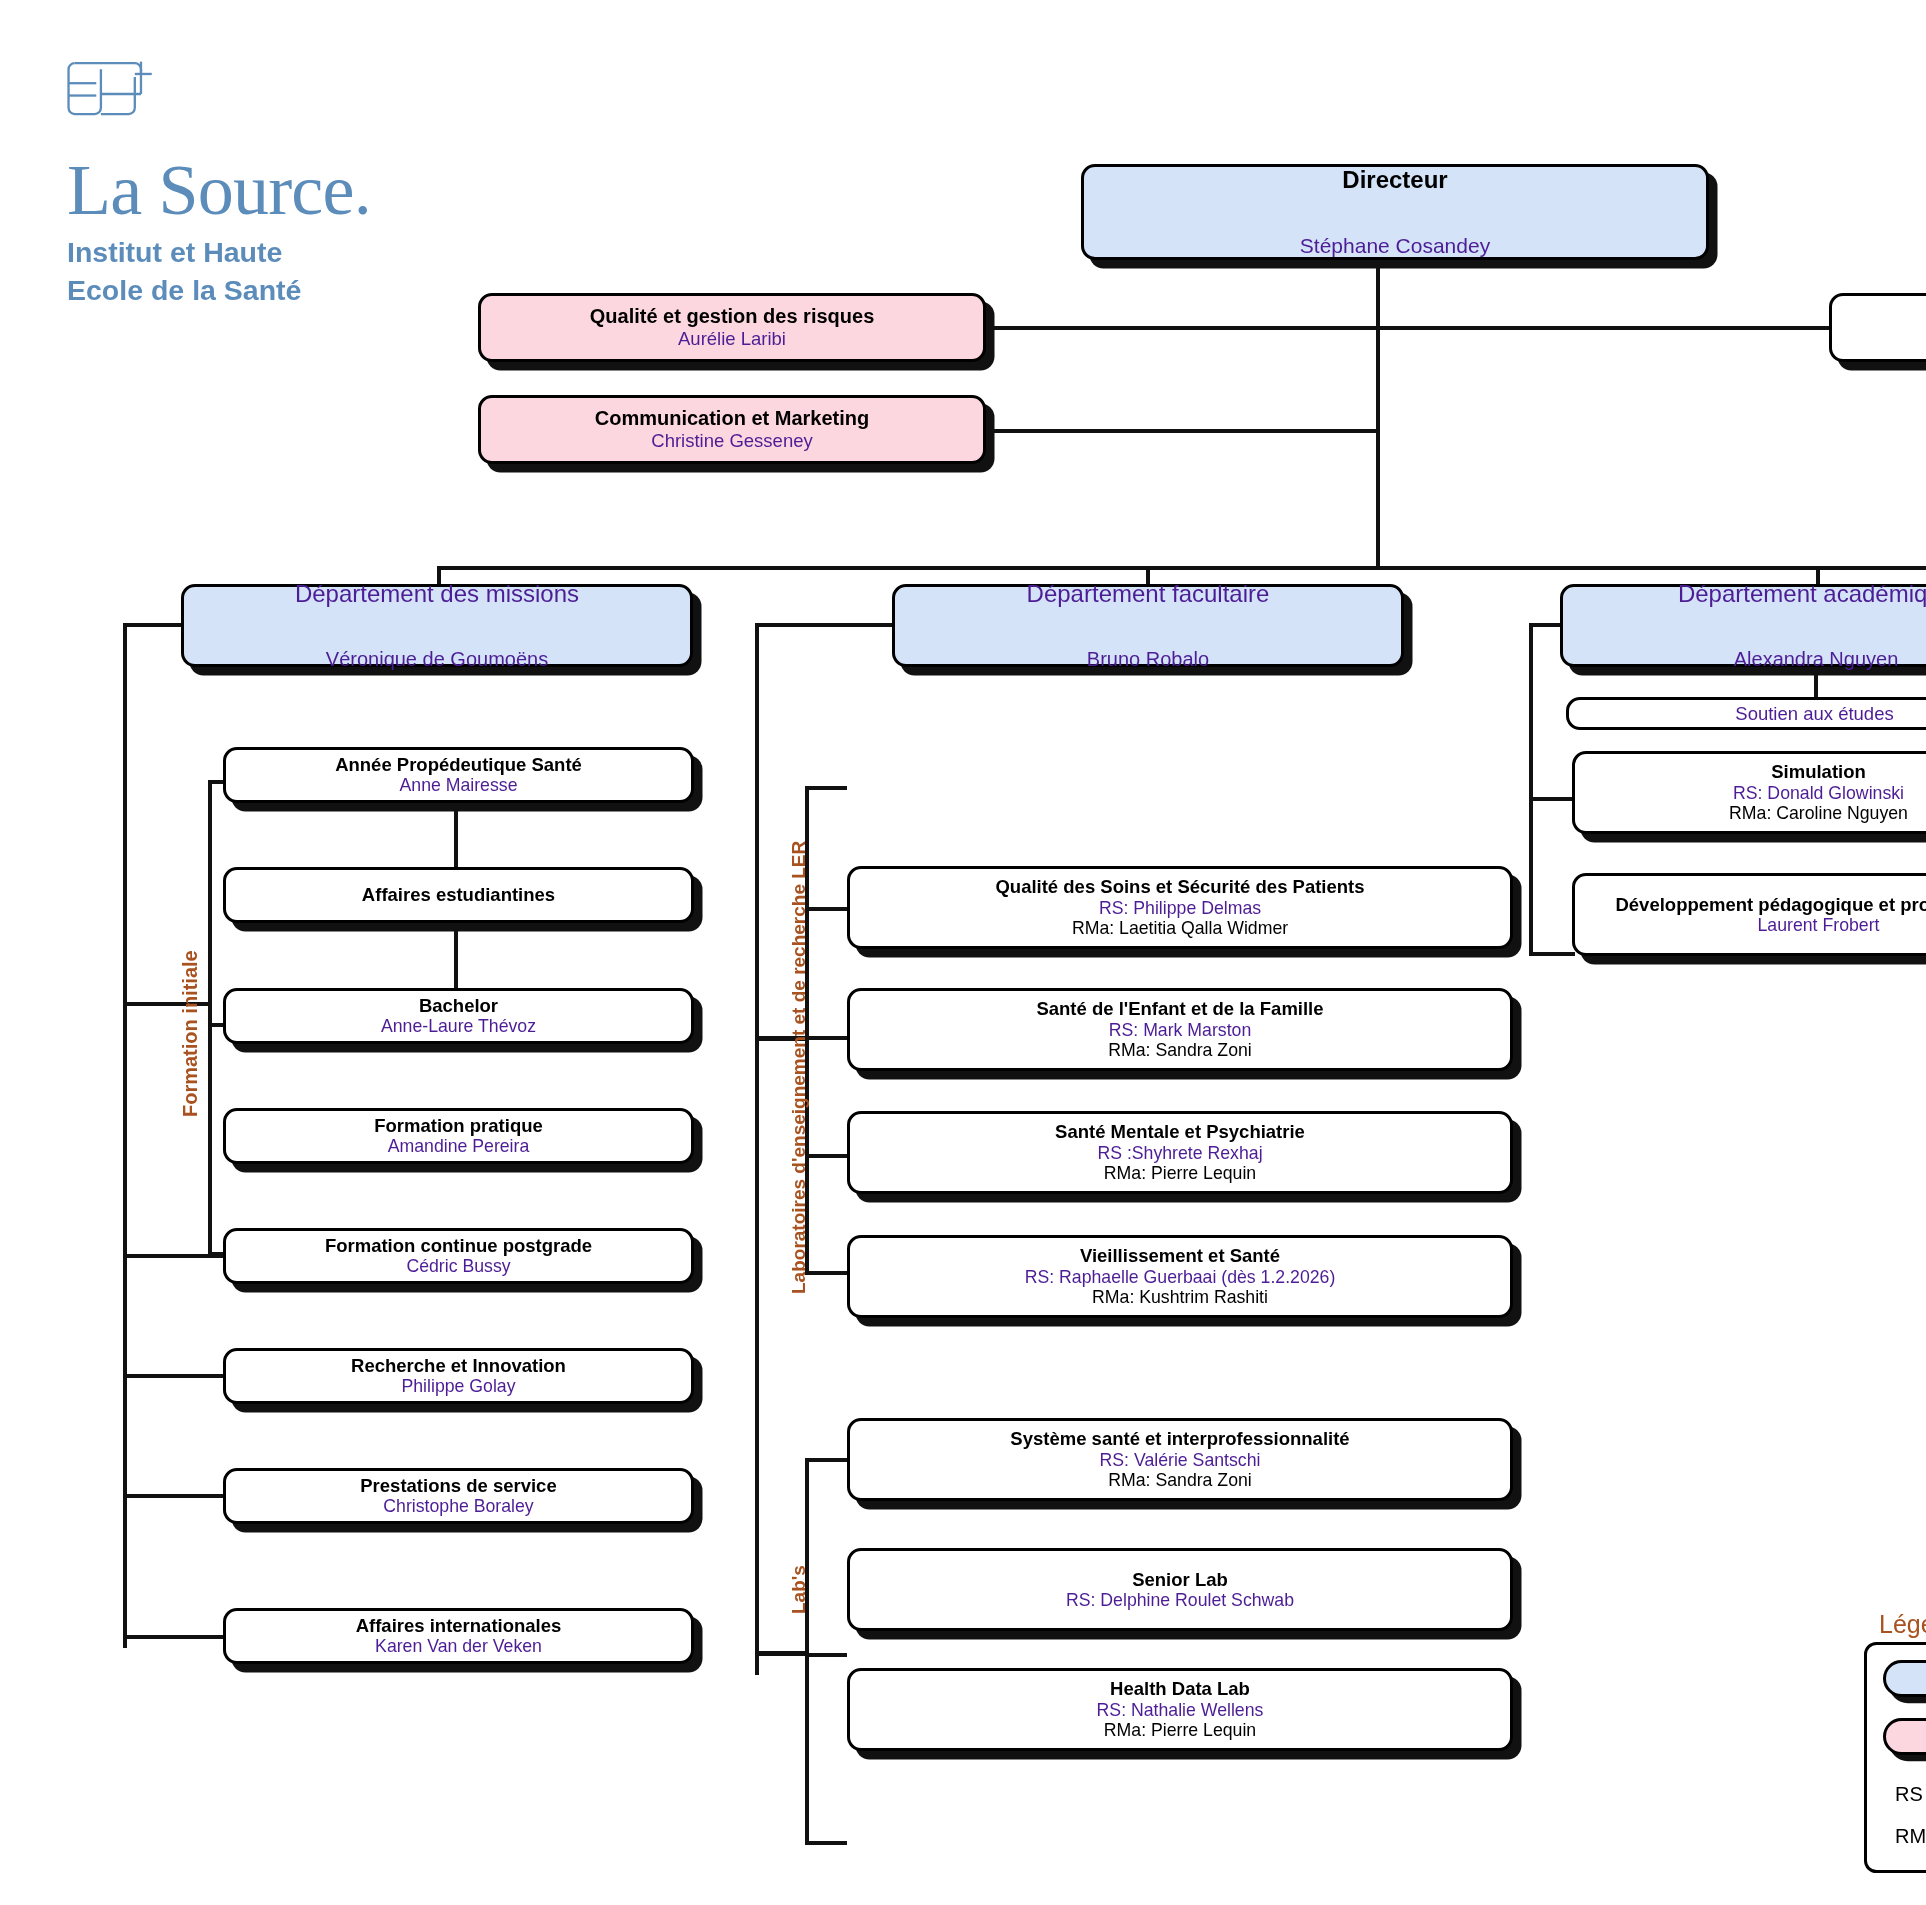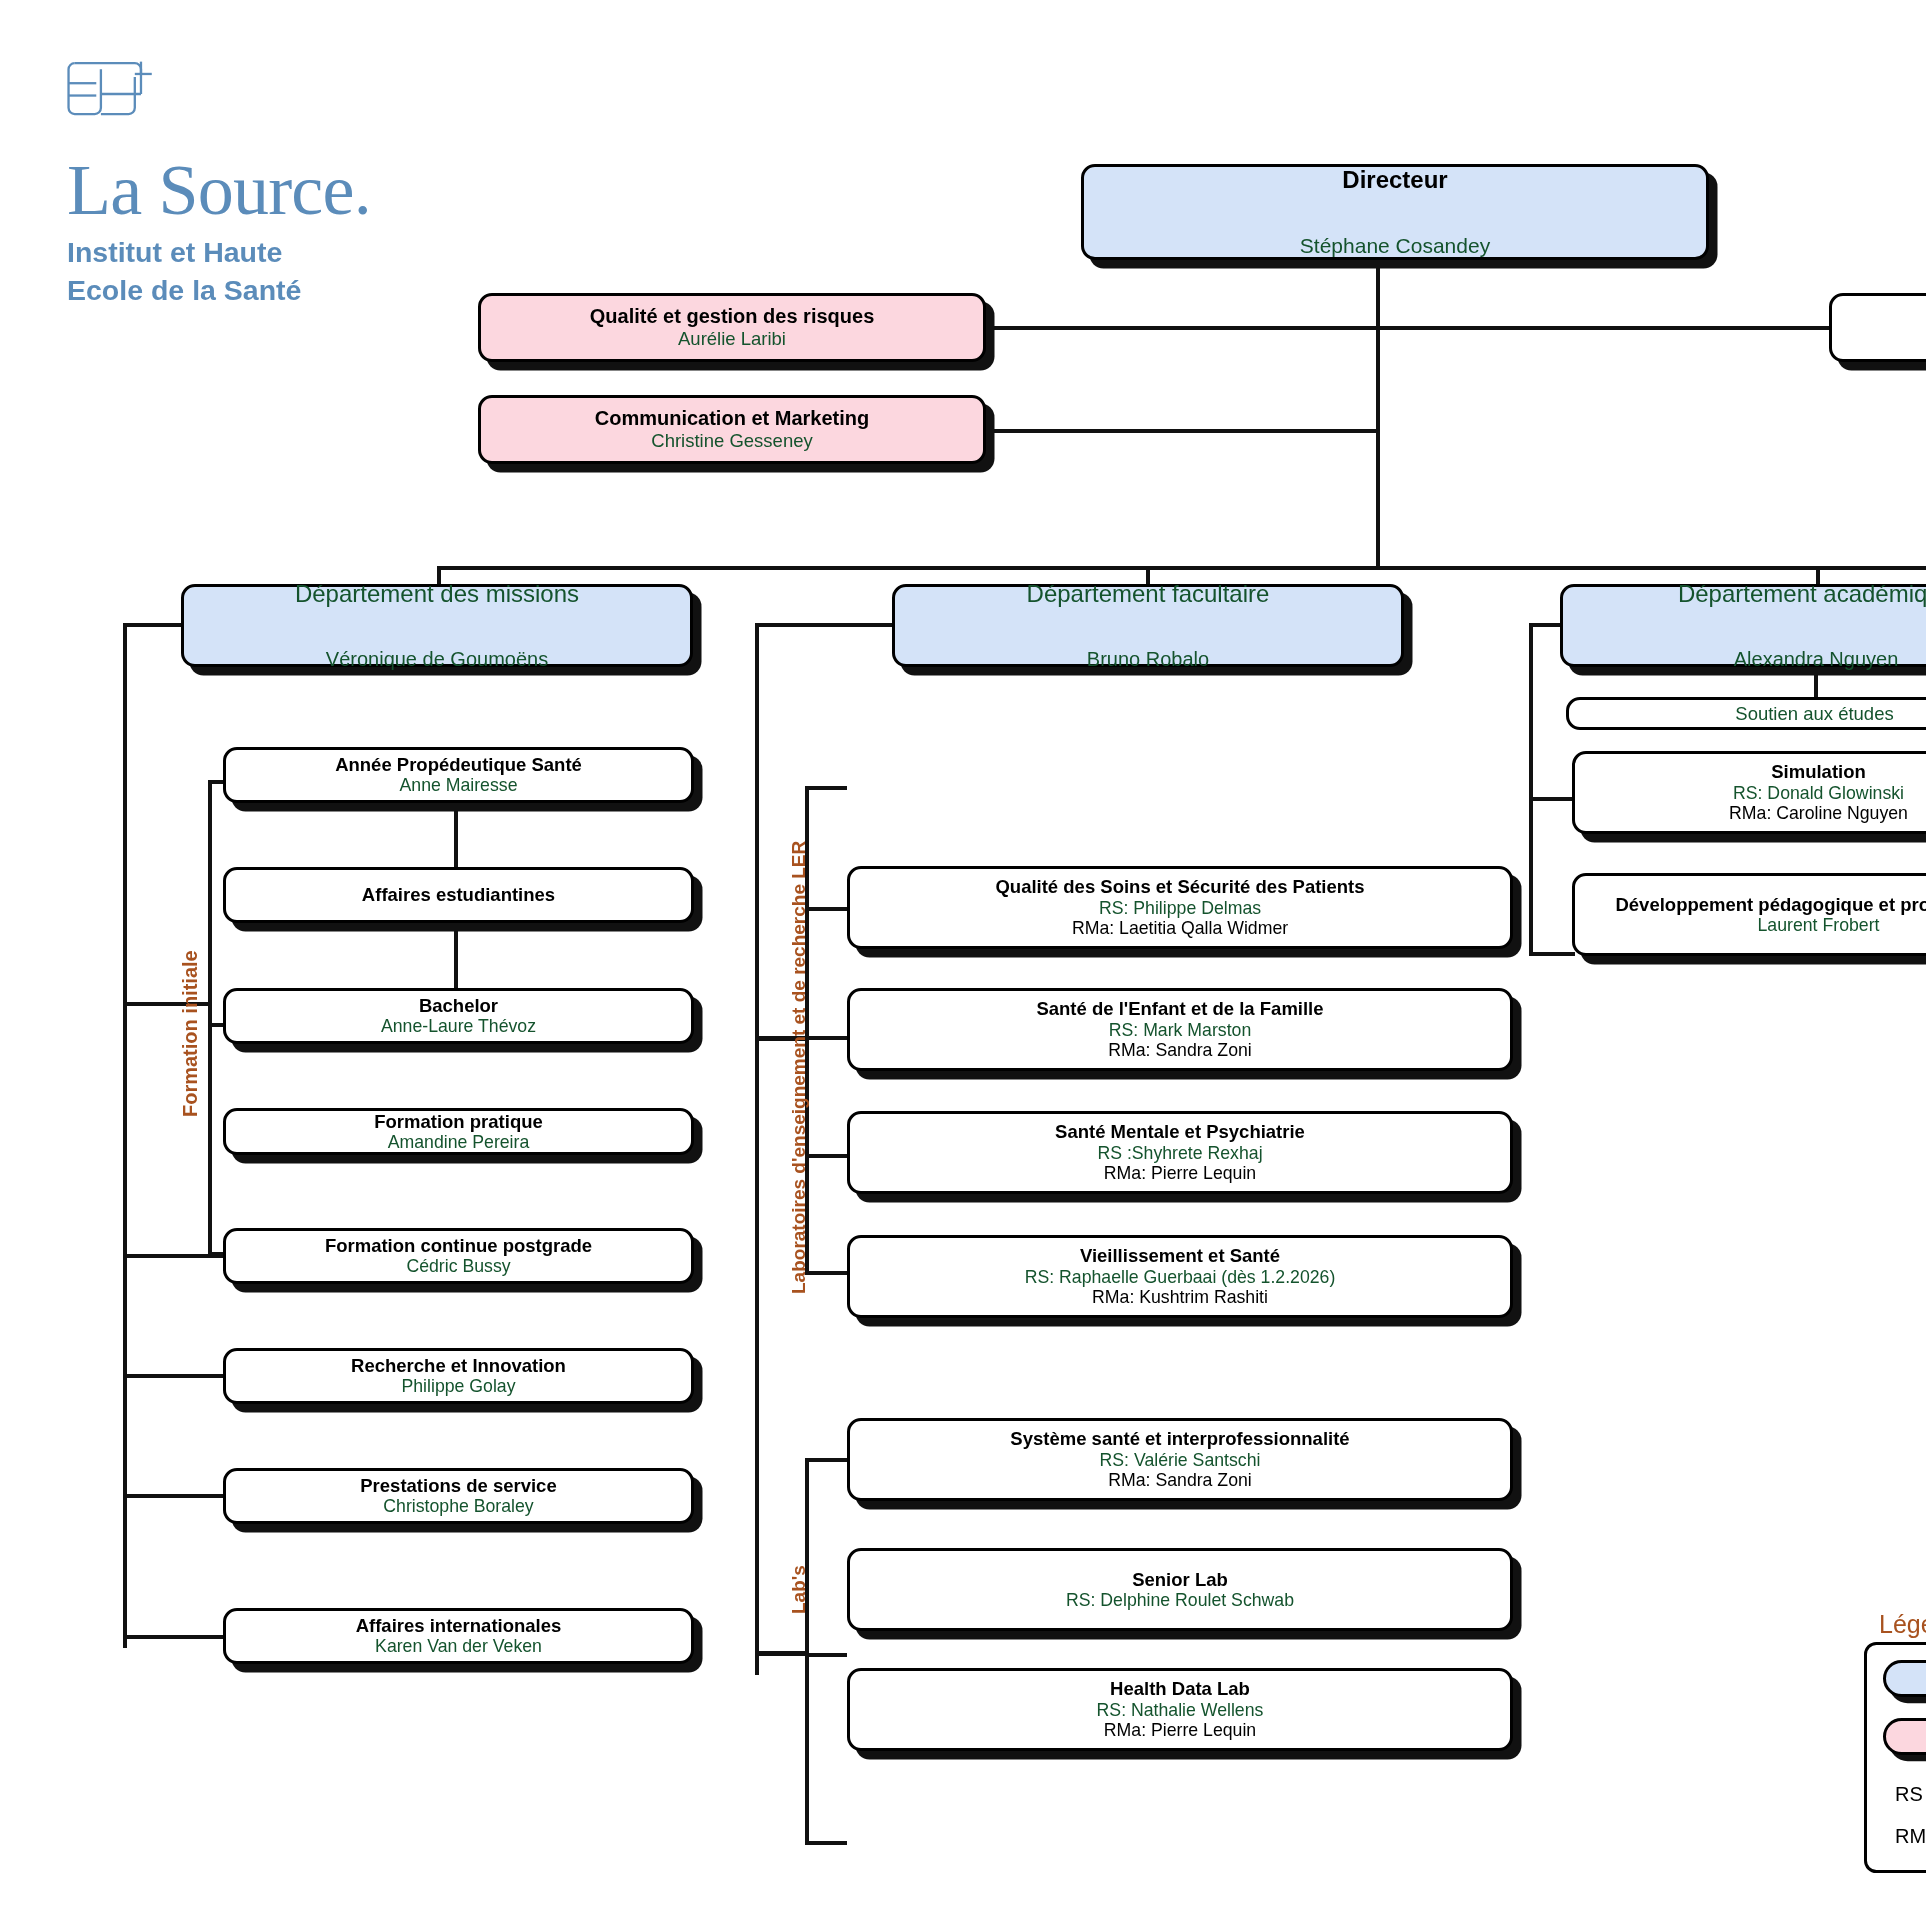--- a/index.html
+++ b/index.html
@@ -21,21 +21,21 @@
     display:flex;
     flex-direction:column;
     align-items:center;
     justify-content:center;
     text-align:center;
     padding:2.3px 7px;
     z-index:5;
   }
   .node.flat{box-shadow:none;border-width:3.1px;}
   .node .t1{font-weight:bold;color:#000;line-height:1.16;}
-  .node .t2{font-weight:normal;color:#14532d;line-height:1.16;}
+  .node .t2{font-weight:normal;color:#4c1d95;line-height:1.16;}
   .node .t3{font-weight:normal;color:#000;line-height:1.16;}
   .blue{background:#d4e3f8;gap:40px;}
   .pink{background:#fcd7df;}
   
   .ln{position:absolute;background:#111;z-index:1;}
   
   .vlabel{
     position:absolute;
     color:#a8521f;
     font-weight:bold;
@@ -160,21 +160,21 @@
     <div class="t1" style="font-size:18.5px;">Année Propédeutique Santé</div>
     <div class="t2" style="font-size:17.7px;">Anne Mairesse</div>
   </div>
   <div class="node" style="left:223px;top:867px;width:471px;height:56px;">
     <div class="t1" style="font-size:18.5px;">Affaires estudiantines</div>
   </div>
   <div class="node" style="left:223px;top:988px;width:471px;height:56px;">
     <div class="t1" style="font-size:18.5px;">Bachelor</div>
     <div class="t2" style="font-size:17.7px;">Anne-Laure Thévoz</div>
   </div>
-  <div class="node" style="left:223px;top:1108px;width:471px;height:47px;">
+  <div class="node" style="left:223px;top:1108px;width:471px;height:56px;">
     <div class="t1" style="font-size:18.5px;">Formation pratique</div>
     <div class="t2" style="font-size:17.7px;">Amandine Pereira</div>
   </div>
   <div class="node" style="left:223px;top:1228px;width:471px;height:56px;">
     <div class="t1" style="font-size:18.5px;">Formation continue postgrade</div>
     <div class="t2" style="font-size:17.7px;">Cédric Bussy</div>
   </div>
   <div class="node" style="left:223px;top:1348px;width:471px;height:56px;">
     <div class="t1" style="font-size:18.5px;">Recherche et Innovation</div>
     <div class="t2" style="font-size:17.7px;">Philippe Golay</div>

